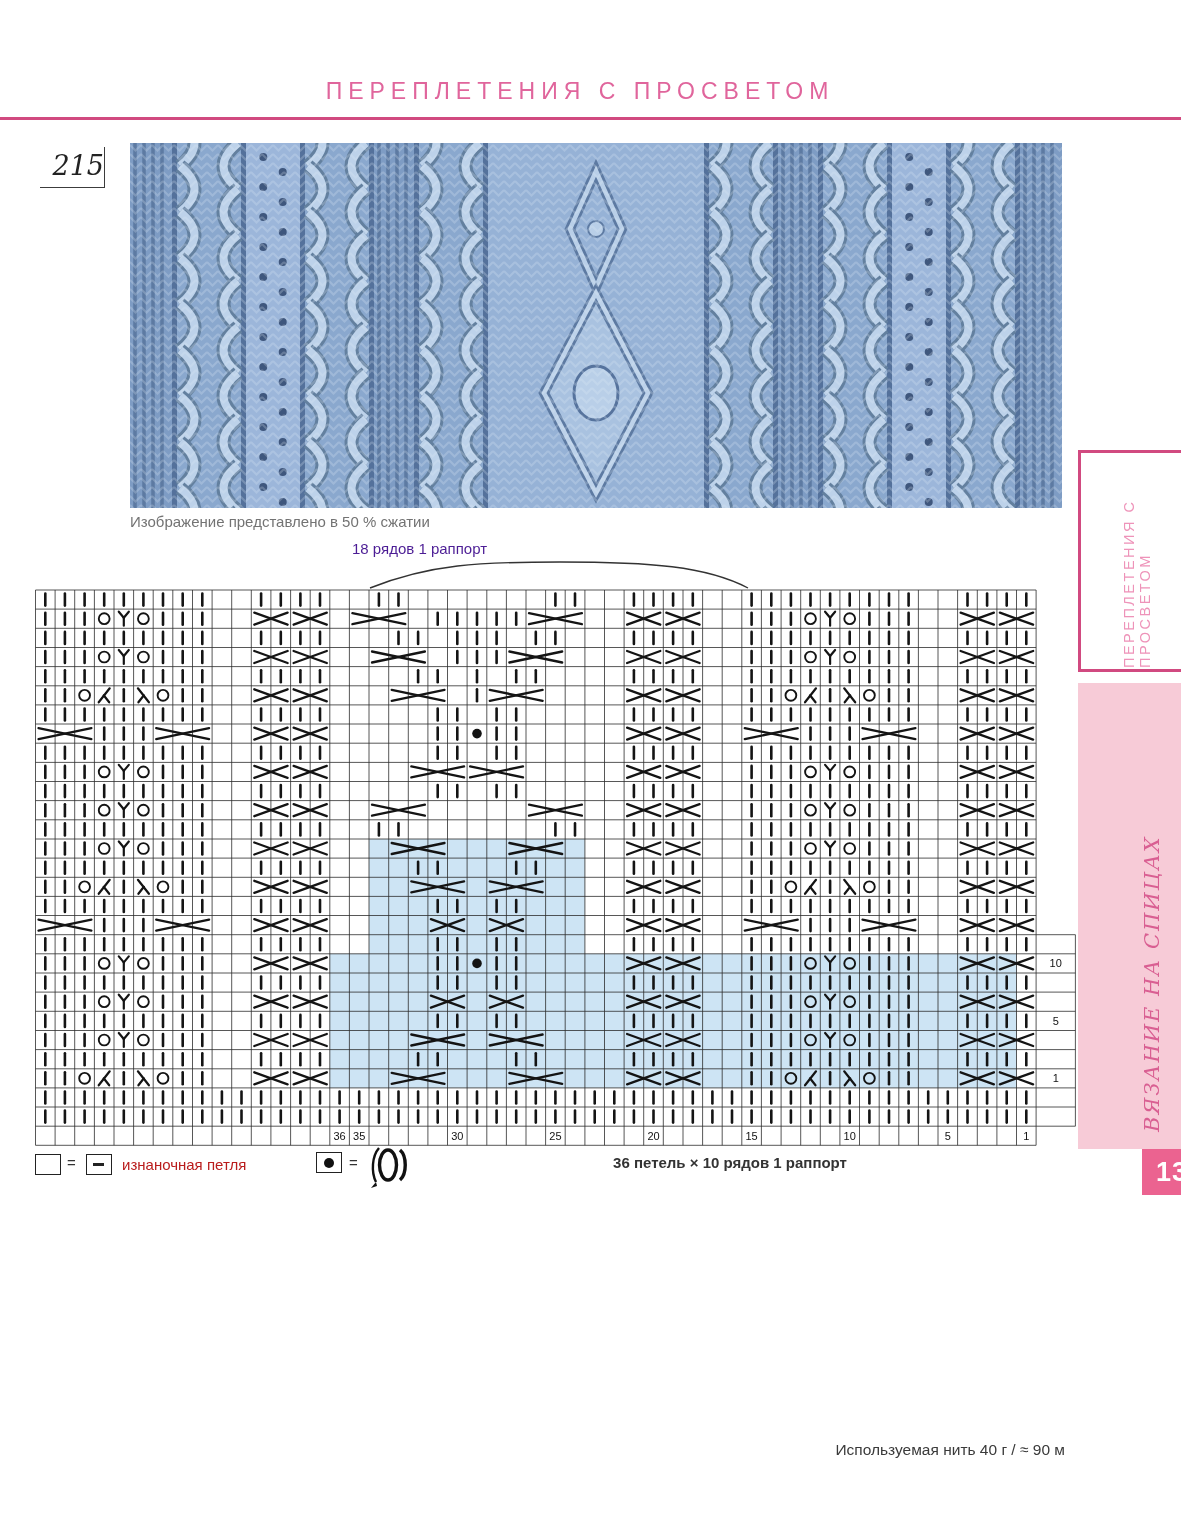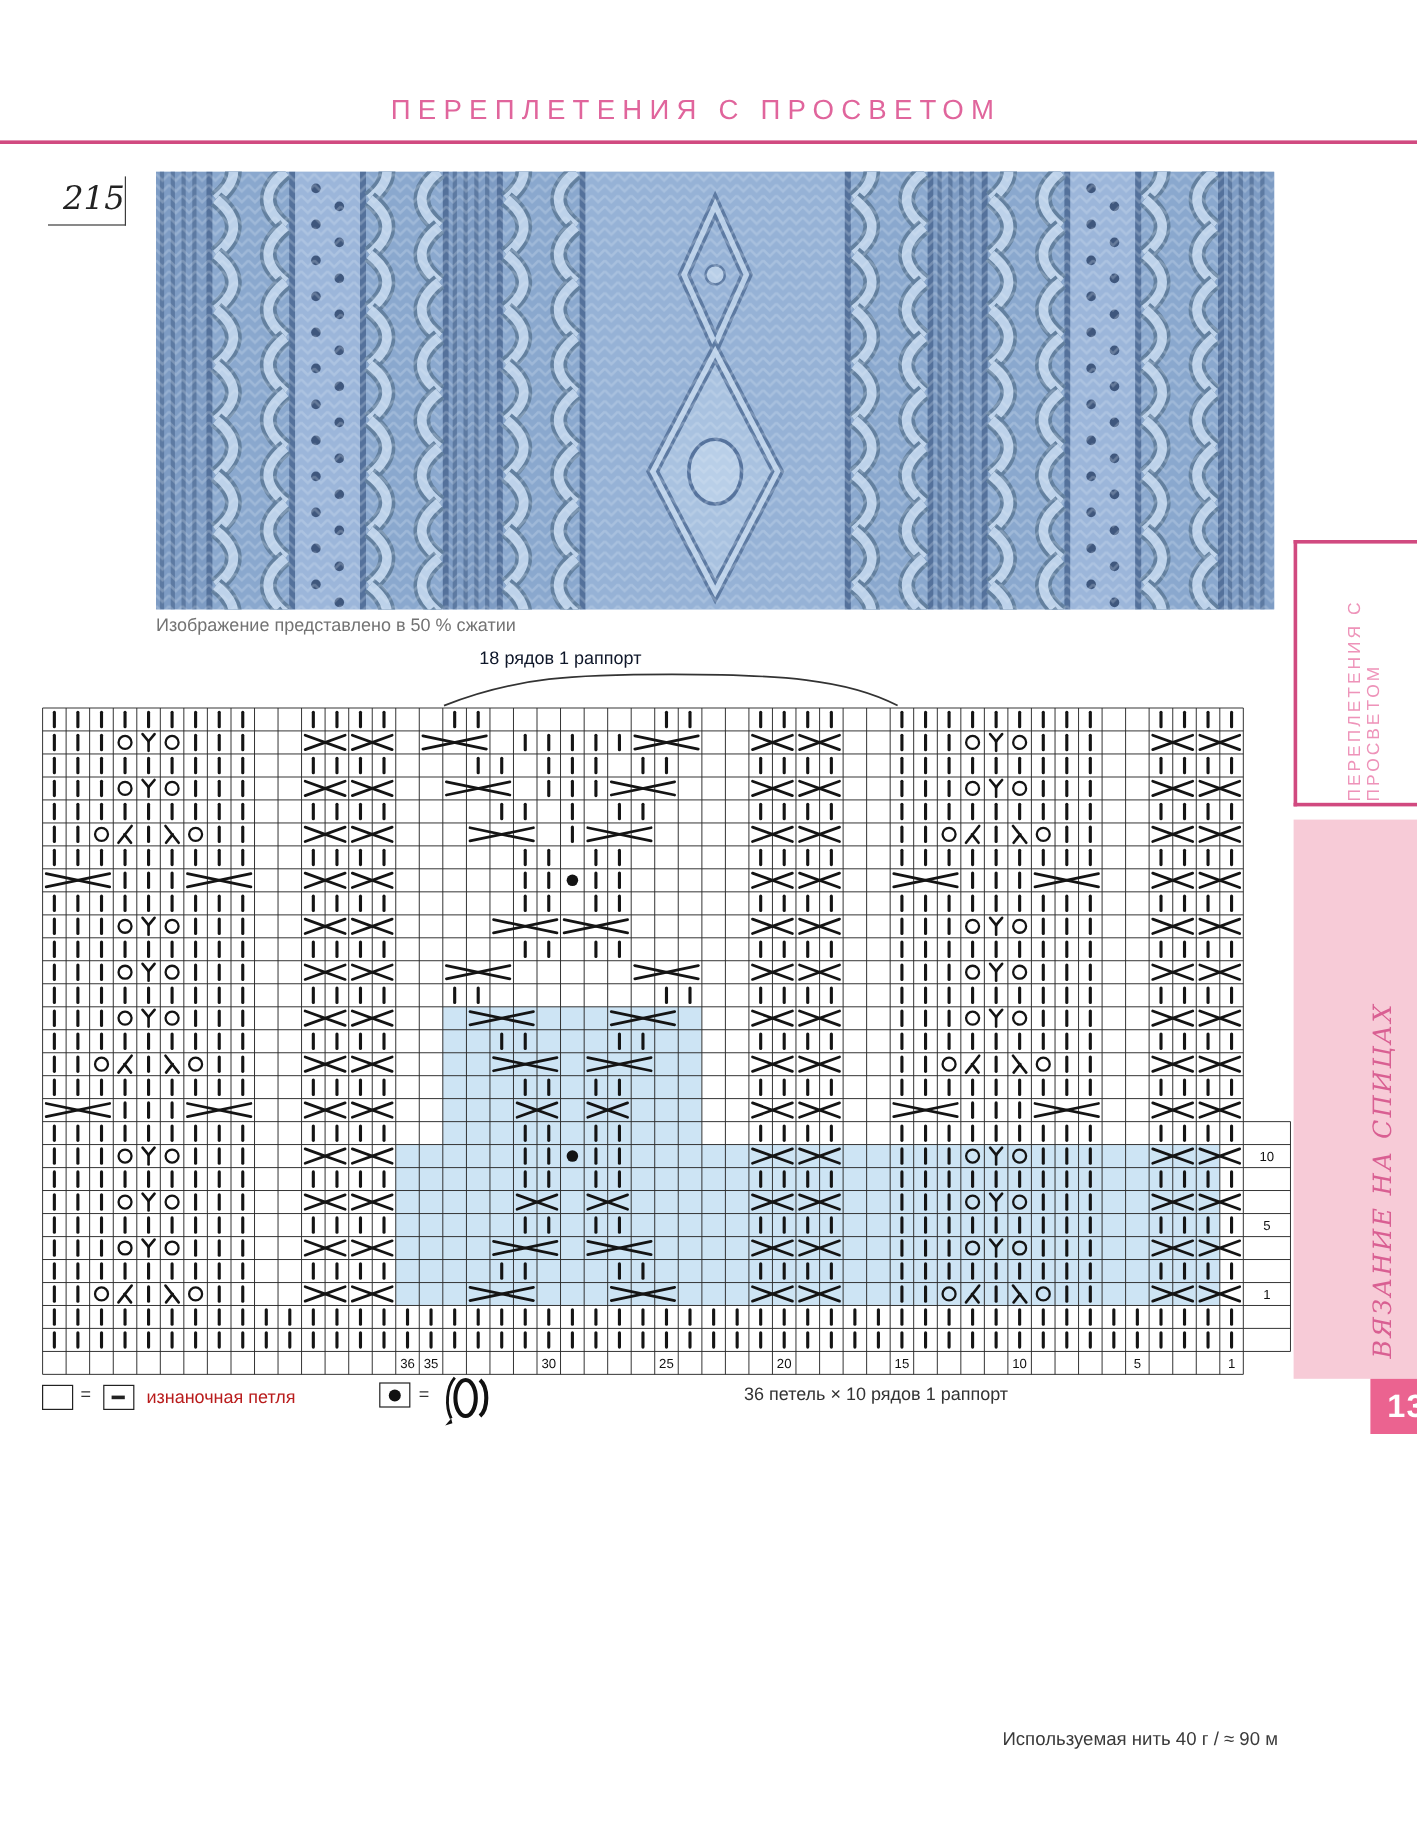--- a/index.html
+++ b/index.html
@@ -8,28 +8,28 @@
   .abs{position:absolute;}
   #header-title{left:0;top:78;width:1160px;top:78px;text-align:center;
     font-size:23px;font-weight:400;letter-spacing:6px;color:#e0659c;}
   #header-rule{left:0;top:117px;width:1181px;height:3px;background:#d14a80;}
   #pattern-no{left:40px;top:147px;width:64px;height:40px;
     border-right:1.6px solid #3c3c3c;border-bottom:1.6px solid #3c3c3c;
     font-family:"DejaVu Serif",serif;font-style:italic;font-size:27px;
     text-align:right;line-height:38px;color:#222;}
   #photo{left:130px;top:143px;width:932px;height:365px;}
   #photo-caption{left:130px;top:513px;font-size:15px;color:#737373;}
-  #chart-top-label{left:352px;top:540px;width:230px;text-align:center;font-size:15px;color:#0f172a;}
+  #chart-top-label{left:352px;top:540px;width:230px;font-size:15px;color:#4c1d95;}
   svg.layer{position:absolute;left:0;top:0;pointer-events:none;}
   .lg-box{position:absolute;width:24px;height:19px;border:1.6px solid #222;background:#fff;}
   .lg-dash{position:absolute;left:6px;top:8px;width:11px;height:2.6px;background:#222;}
   .lg-dot{position:absolute;left:7px;top:4.5px;width:10px;height:10px;border-radius:50%;background:#111;}
   .lg-eq{position:absolute;font-size:15px;color:#333;top:1154px;}
   #legend-purl-label{left:122px;top:1156px;font-size:15px;color:#b91c1c;}
-  #chart-bottom-label{left:545px;top:1154px;width:370px;text-align:center;font-size:15px;color:#333;}
+  #chart-bottom-label{left:545px;top:1154px;width:370px;text-align:center;font-size:15px;color:#333;font-weight:bold;}
   #footer-note{left:700px;top:1441px;width:365px;text-align:right;font-size:15.5px;color:#3a3a3a;}
   
   #tab-top{left:1078px;top:450px;width:103px;height:222px;background:#fff;
     border-top:3px solid #d14a80;border-left:3px solid #d14a80;border-bottom:3px solid #d14a80;box-sizing:border-box;}
   #tab-top-label{left:1121px;top:668px;width:212px;transform:rotate(-90deg);
     transform-origin:left top;font-size:14.5px;letter-spacing:2.5px;color:#ee93b9;}
   #tab-bottom{left:1078px;top:683px;width:103px;height:466px;background:#f7cbd7;}
   #tab-bottom-label{left:1140px;top:1132px;width:350px;transform:rotate(-90deg);
     transform-origin:left top;font-family:"DejaVu Serif",serif;font-style:italic;
     font-size:21px;letter-spacing:2px;color:#d95f92;}

